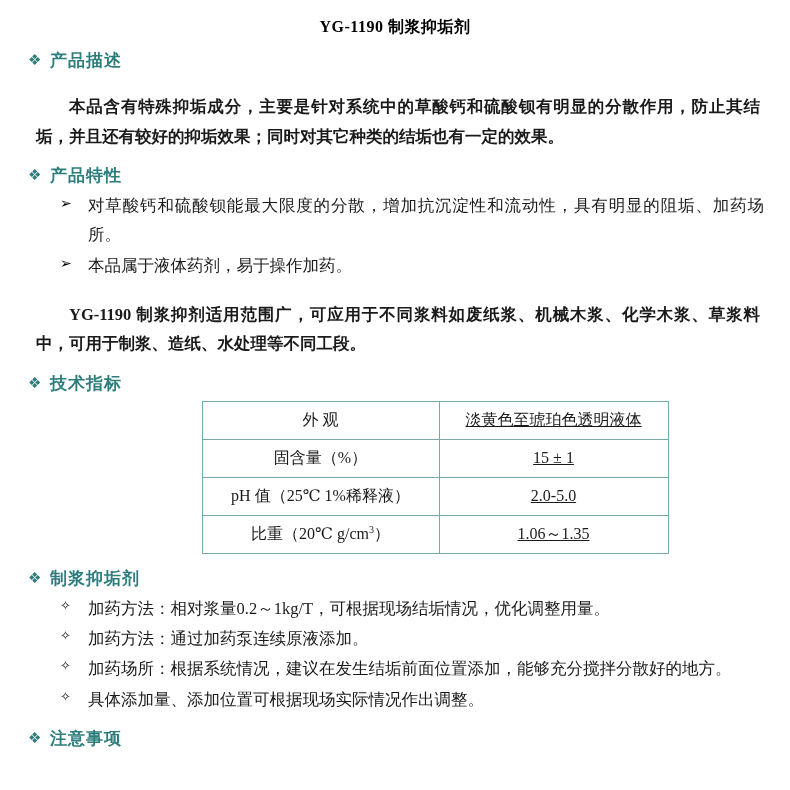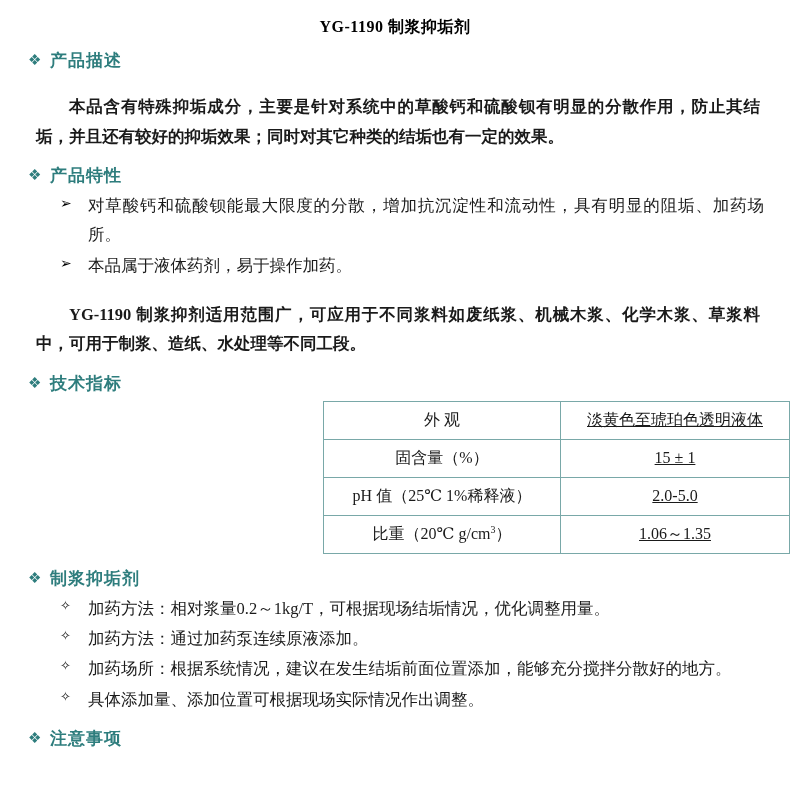--- a/index.html
+++ b/index.html
@@ -93,21 +93,21 @@
   }
   .blist.diamond li .li-mark {
     color: #1a1a1a;
     font-size: 13px;
   }
 
   
   .spec-wrap {
     margin: 6px 0 0 0;
     display: flex;
-    justify-content: flex-end;
+    justify-content: center;
     padding-left: 80px;
   }
   table.spec {
     border-collapse: collapse;
     width: 448px;
     table-layout: fixed;
   }
   table.spec td {
     border: 1px solid #79a8a8;
     height: 37px;

